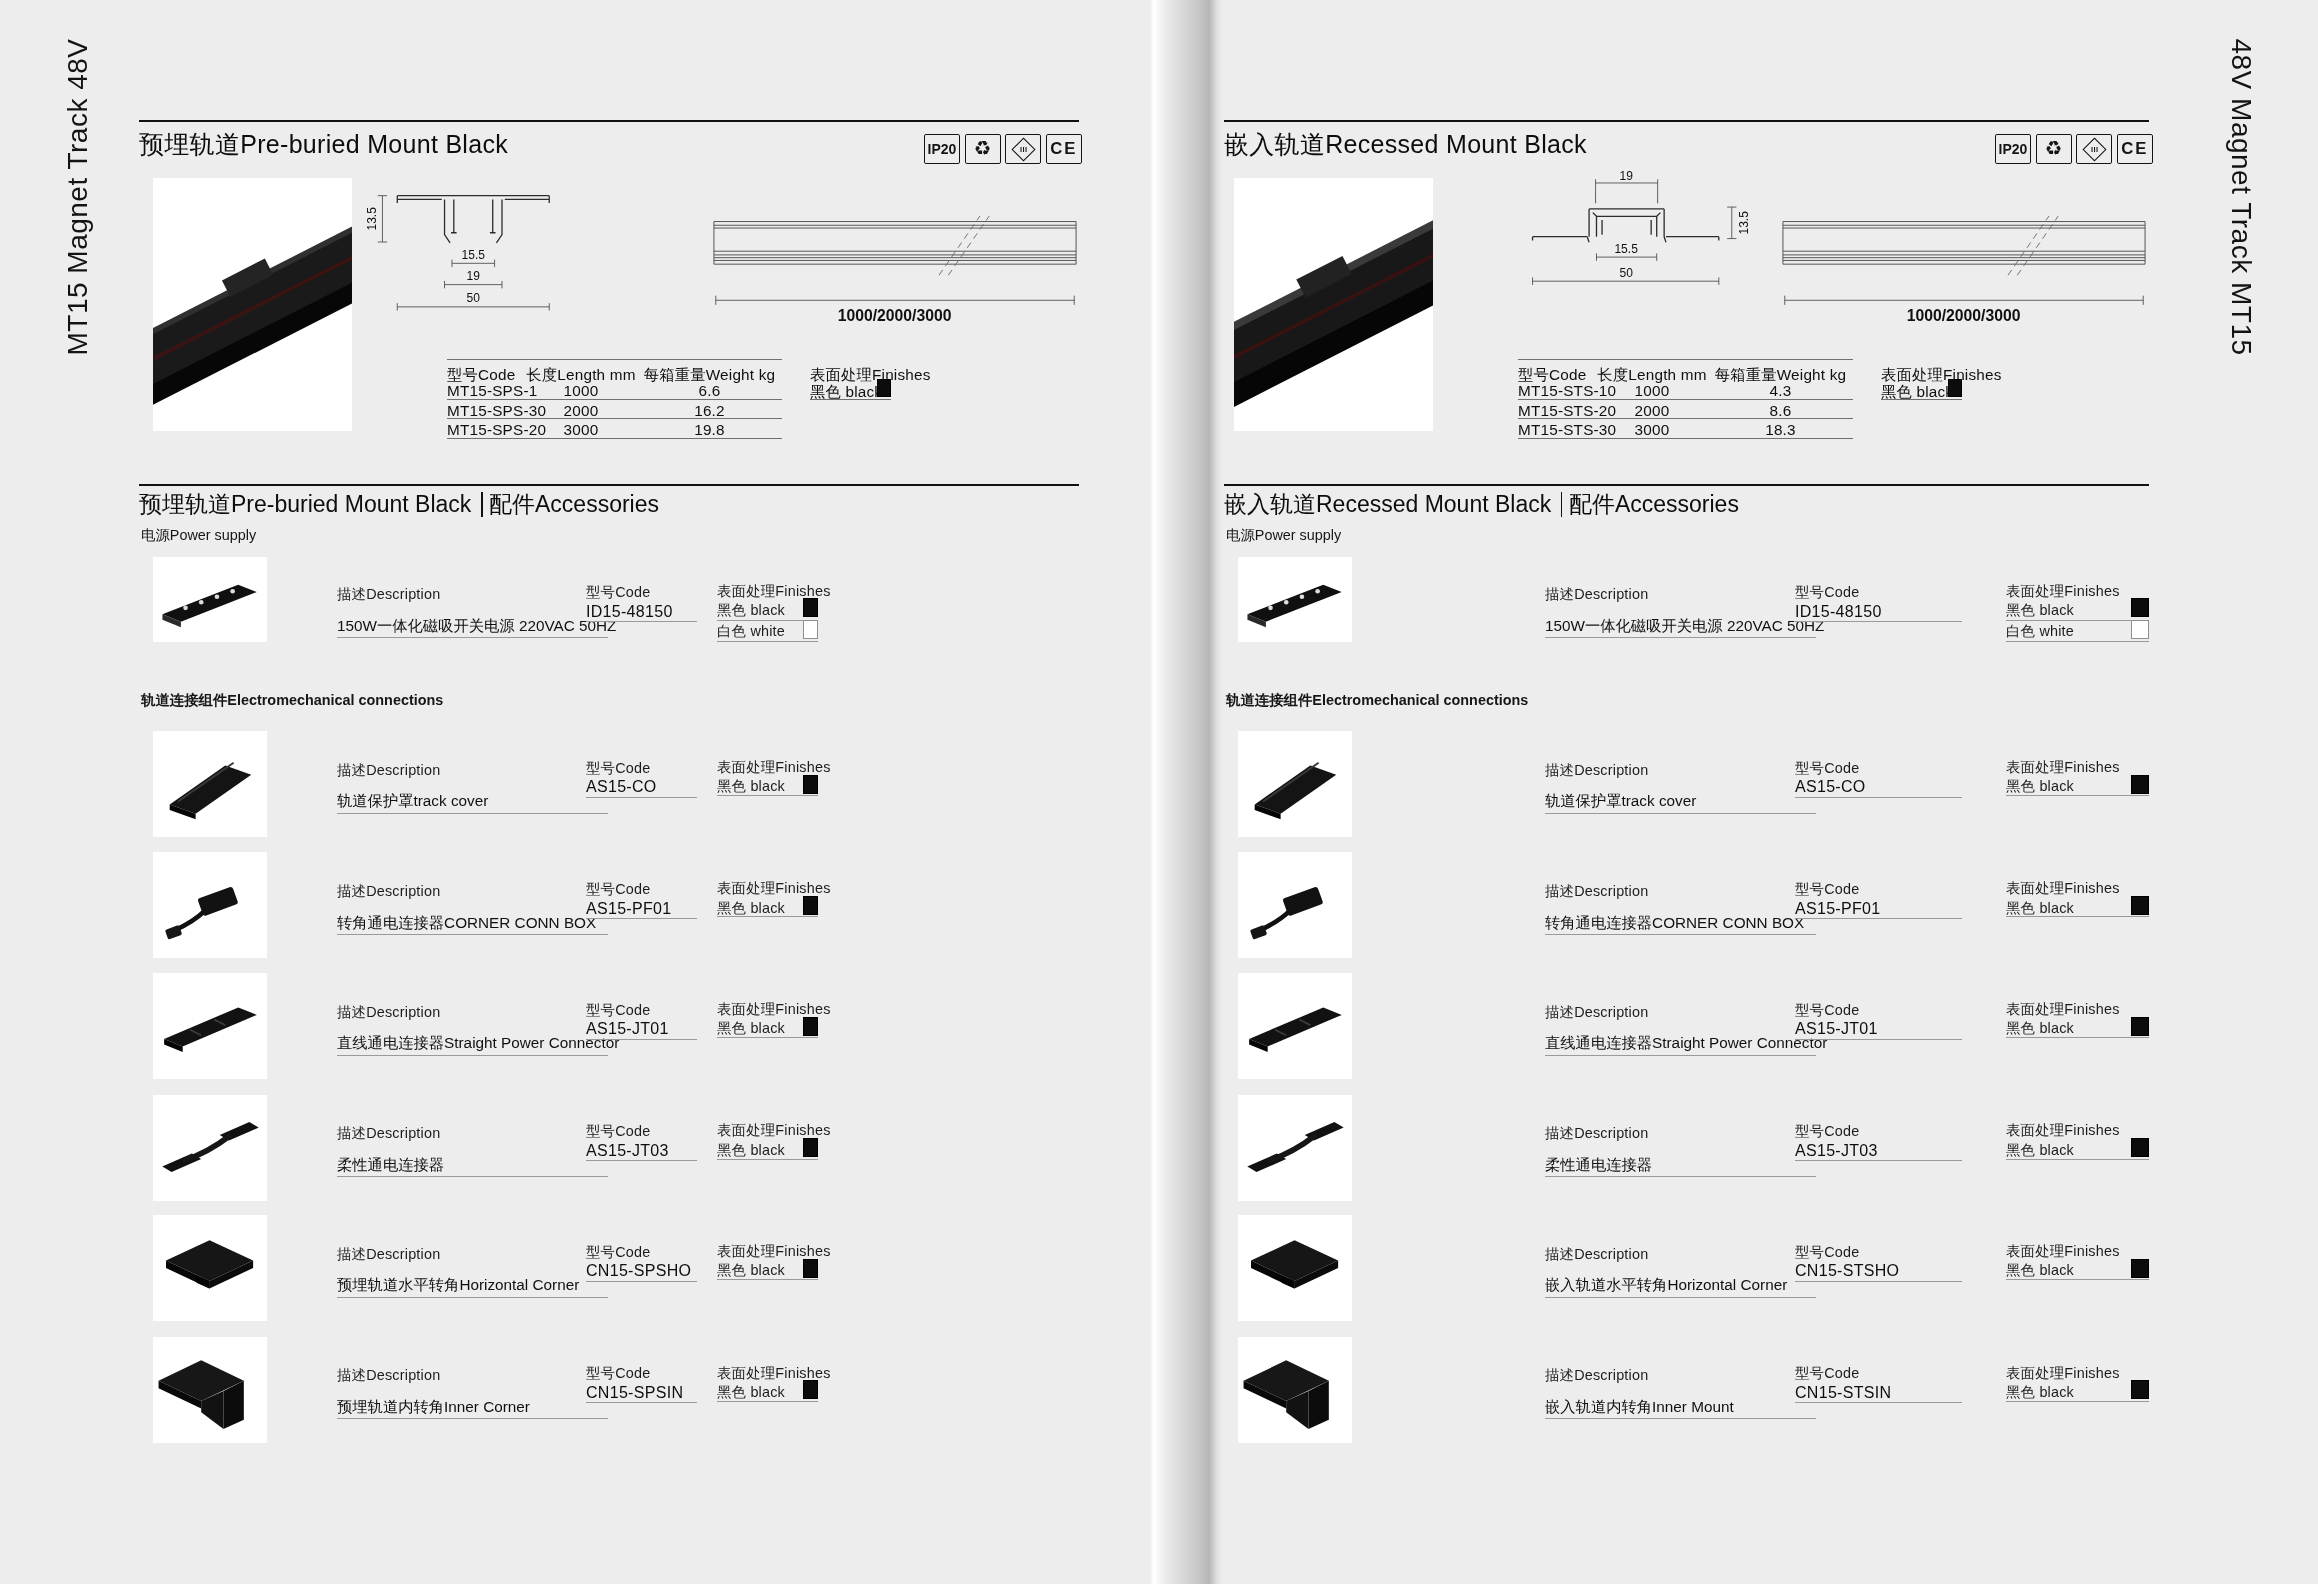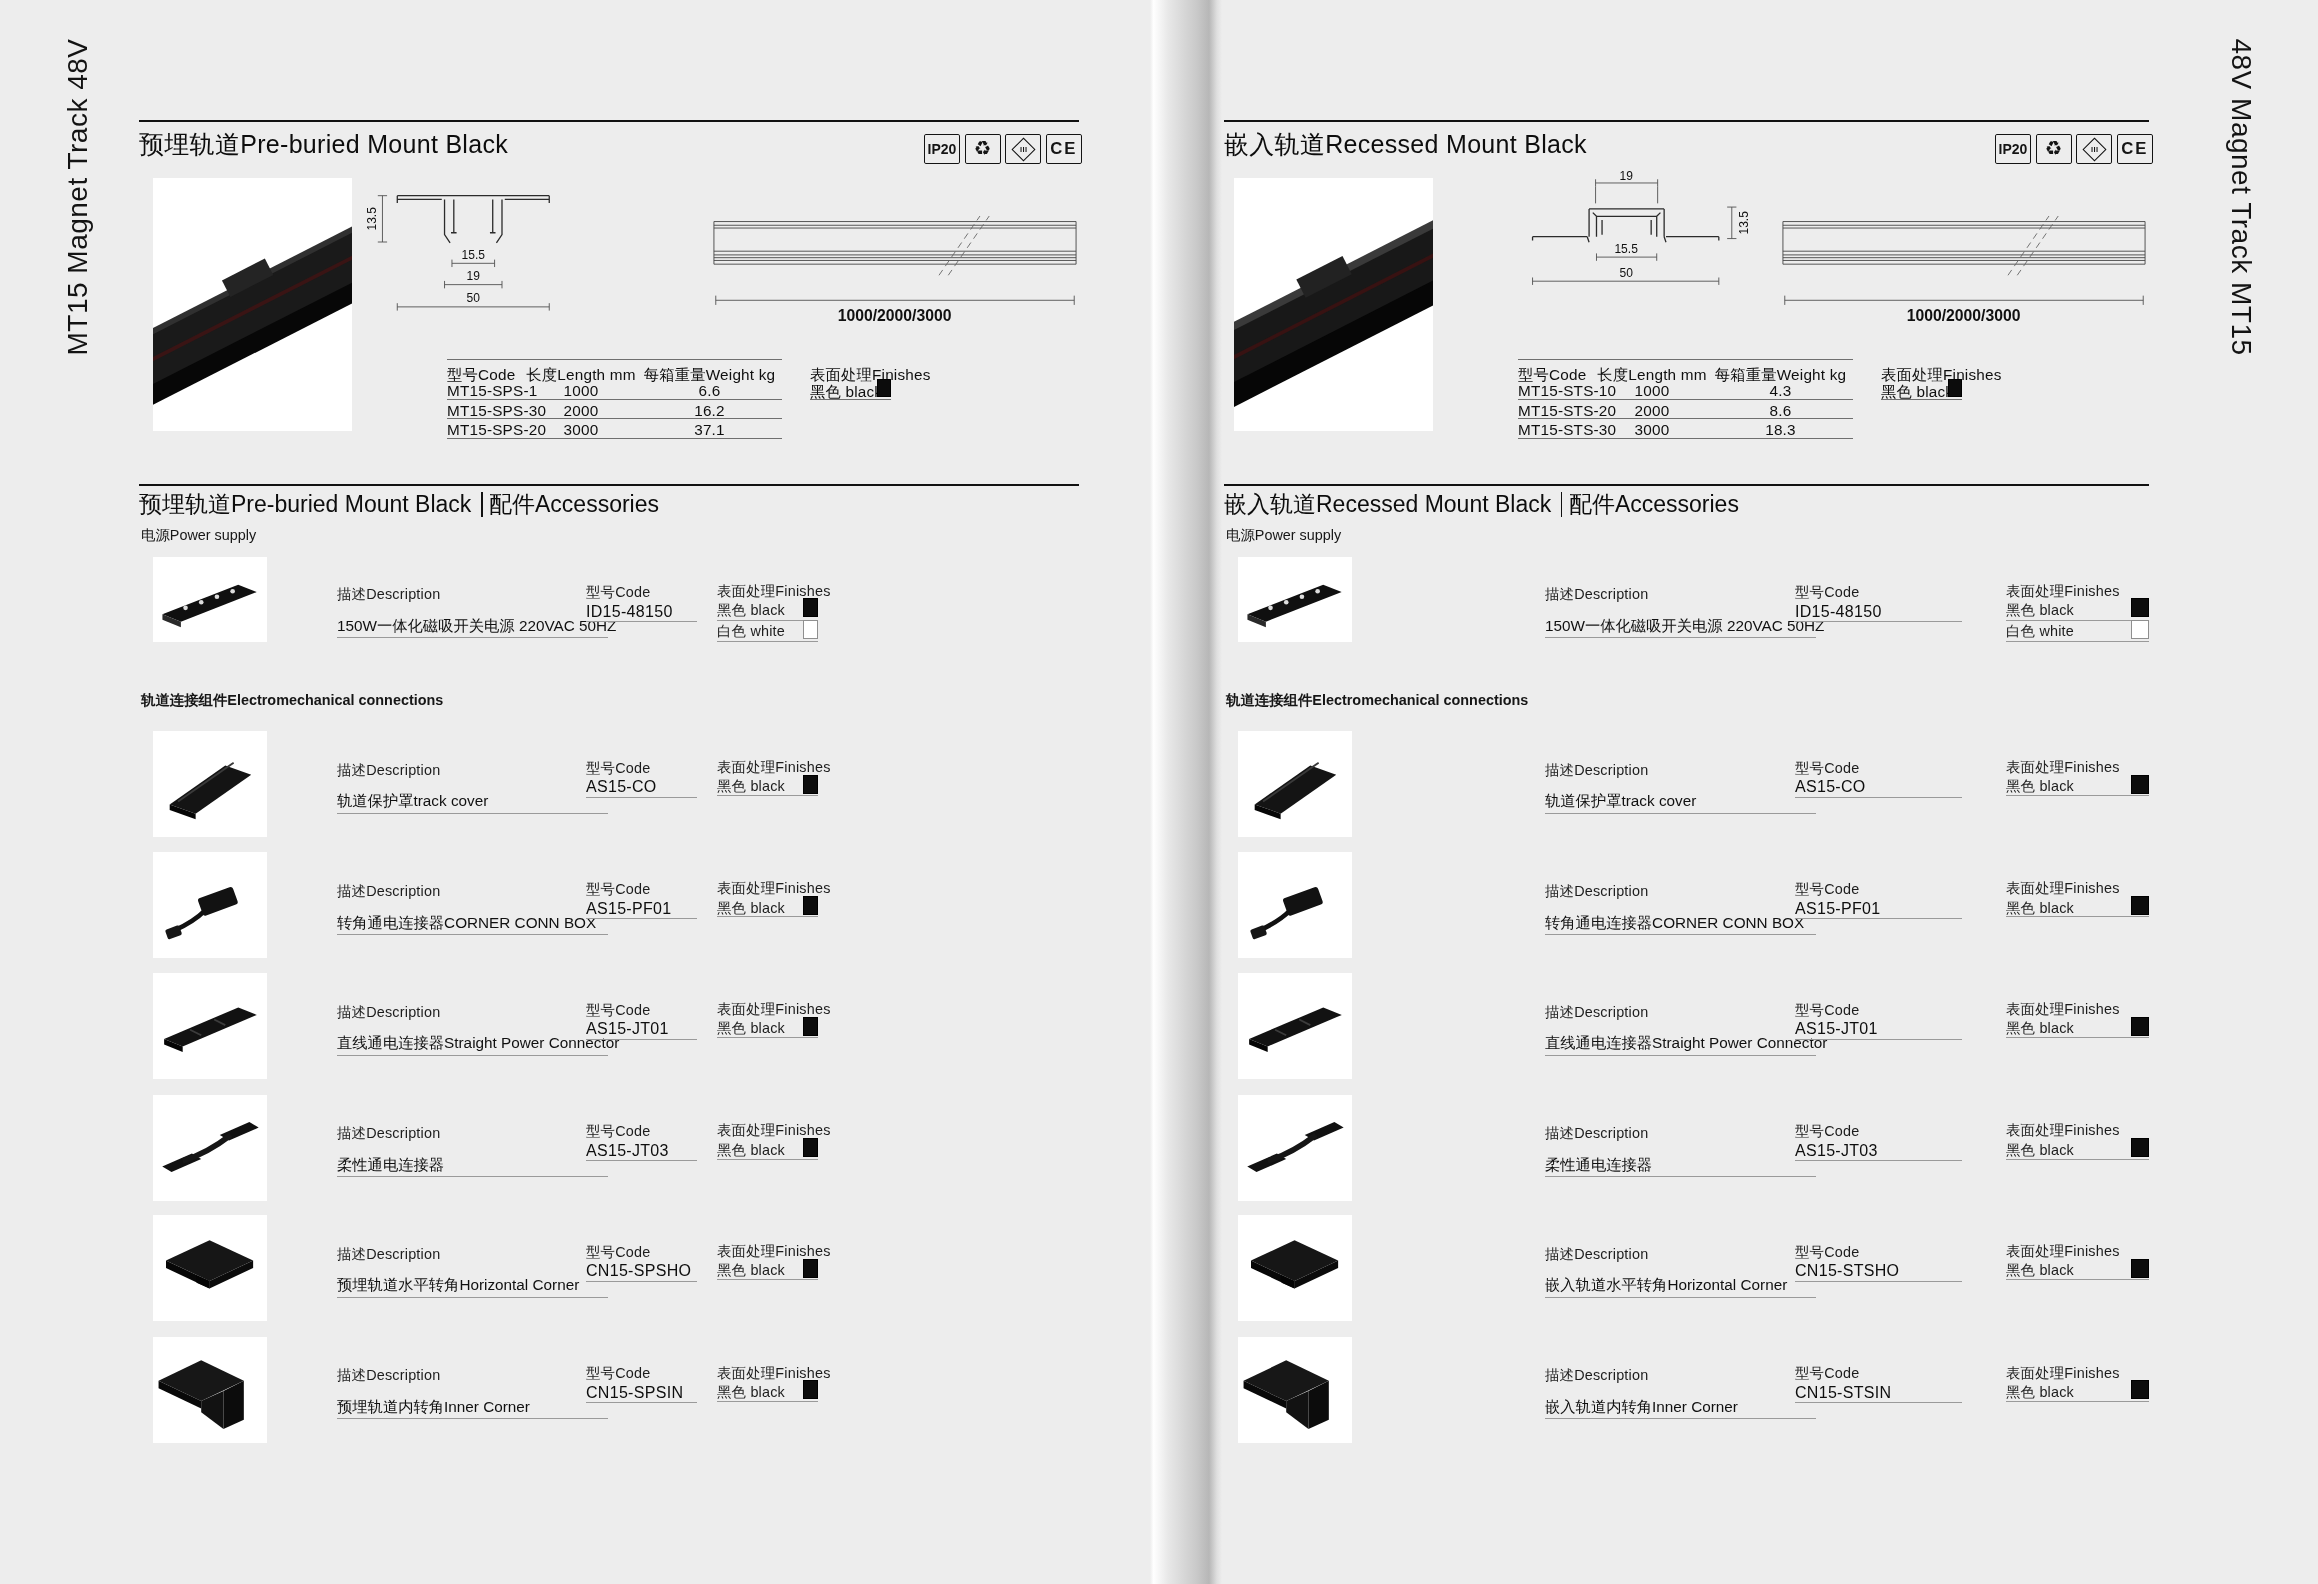--- a/index.html
+++ b/index.html
@@ -120,21 +120,21 @@
   <div class="sc" style="left:447px;top:382px">MT15-SPS-1</div>
   <div class="sc scc" style="left:516px;top:382px;width:130px">1000</div>
   <div class="sc scc" style="left:640px;top:382px;width:139px">6.6</div>
   <div class="tline" style="left:447px;top:399px;width:335px"></div>
   <div class="sc" style="left:447px;top:402px">MT15-SPS-30</div>
   <div class="sc scc" style="left:516px;top:402px;width:130px">2000</div>
   <div class="sc scc" style="left:640px;top:402px;width:139px">16.2</div>
   <div class="tline" style="left:447px;top:418px;width:335px"></div>
   <div class="sc" style="left:447px;top:421px">MT15-SPS-20</div>
   <div class="sc scc" style="left:516px;top:421px;width:130px">3000</div>
-  <div class="sc scc" style="left:640px;top:421px;width:139px">37.1</div>
+  <div class="sc scc" style="left:640px;top:421px;width:139px">19.8</div>
   <div class="tline" style="left:447px;top:438px;width:335px"></div>
   <div class="sc" style="left:810px;top:382px">黑色 black</div>
   <div class="sw swb" style="left:877px;top:379px;width:12px;height:16px"></div>
   <div class="tline" style="left:810px;top:399px;width:81px"></div>
 
   <div class="hrule" style="left:139px;top:484px;width:940px;height:1.9px"></div>
   <div class="acct" style="left:139px;top:489px">
     <span>预埋轨道Pre-buried  Mount Black</span>
       <span class="bar"></span>
       <span>配件Accessories</span>
@@ -486,21 +486,21 @@
 
   <div class="tb" style="left:1238px;top:1337px;height:106px">
     <svg width="114" height="104" viewBox="0 0 123 112">
         <polygon points="52,24 98,46 52,68 6,46" fill="#171717"></polygon>
         <polygon points="98,46 98,88 76,98 76,57" fill="#0c0c0c"></polygon>
         <polygon points="52,68 76,57 76,98 52,80" fill="#121212"></polygon>
         <polygon points="6,46 52,68 52,76 6,54" fill="#090909"></polygon>
       </svg>
   </div>
   <div class="lab" style="left:1545px;top:1366px">描述Description</div>
-  <div class="vv" style="left:1545px;top:1397px">嵌入轨道内转角Inner Corner</div>
+  <div class="vv" style="left:1545px;top:1397px">嵌入轨道内转角Inner Mount</div>
   <div class="ul" style="left:1545px;top:1418px;width:271px"></div>
   <div class="lab" style="left:1795px;top:1364px">型号Code</div>
   <div class="code" style="left:1795px;top:1384px">CN15-STSIN</div>
   <div class="ul" style="left:1795px;top:1402px;width:167px"></div>
   <div class="lab" style="left:2006px;top:1364px">表面处理Finishes</div>
   <div class="lab" style="left:2006px;top:1383px">黑色 black</div>
   <div class="sw swb" style="left:2131px;top:1380px;width:16px"></div>
   <div class="ul" style="left:2006px;top:1401px;width:143px"></div>
 
 </div>

